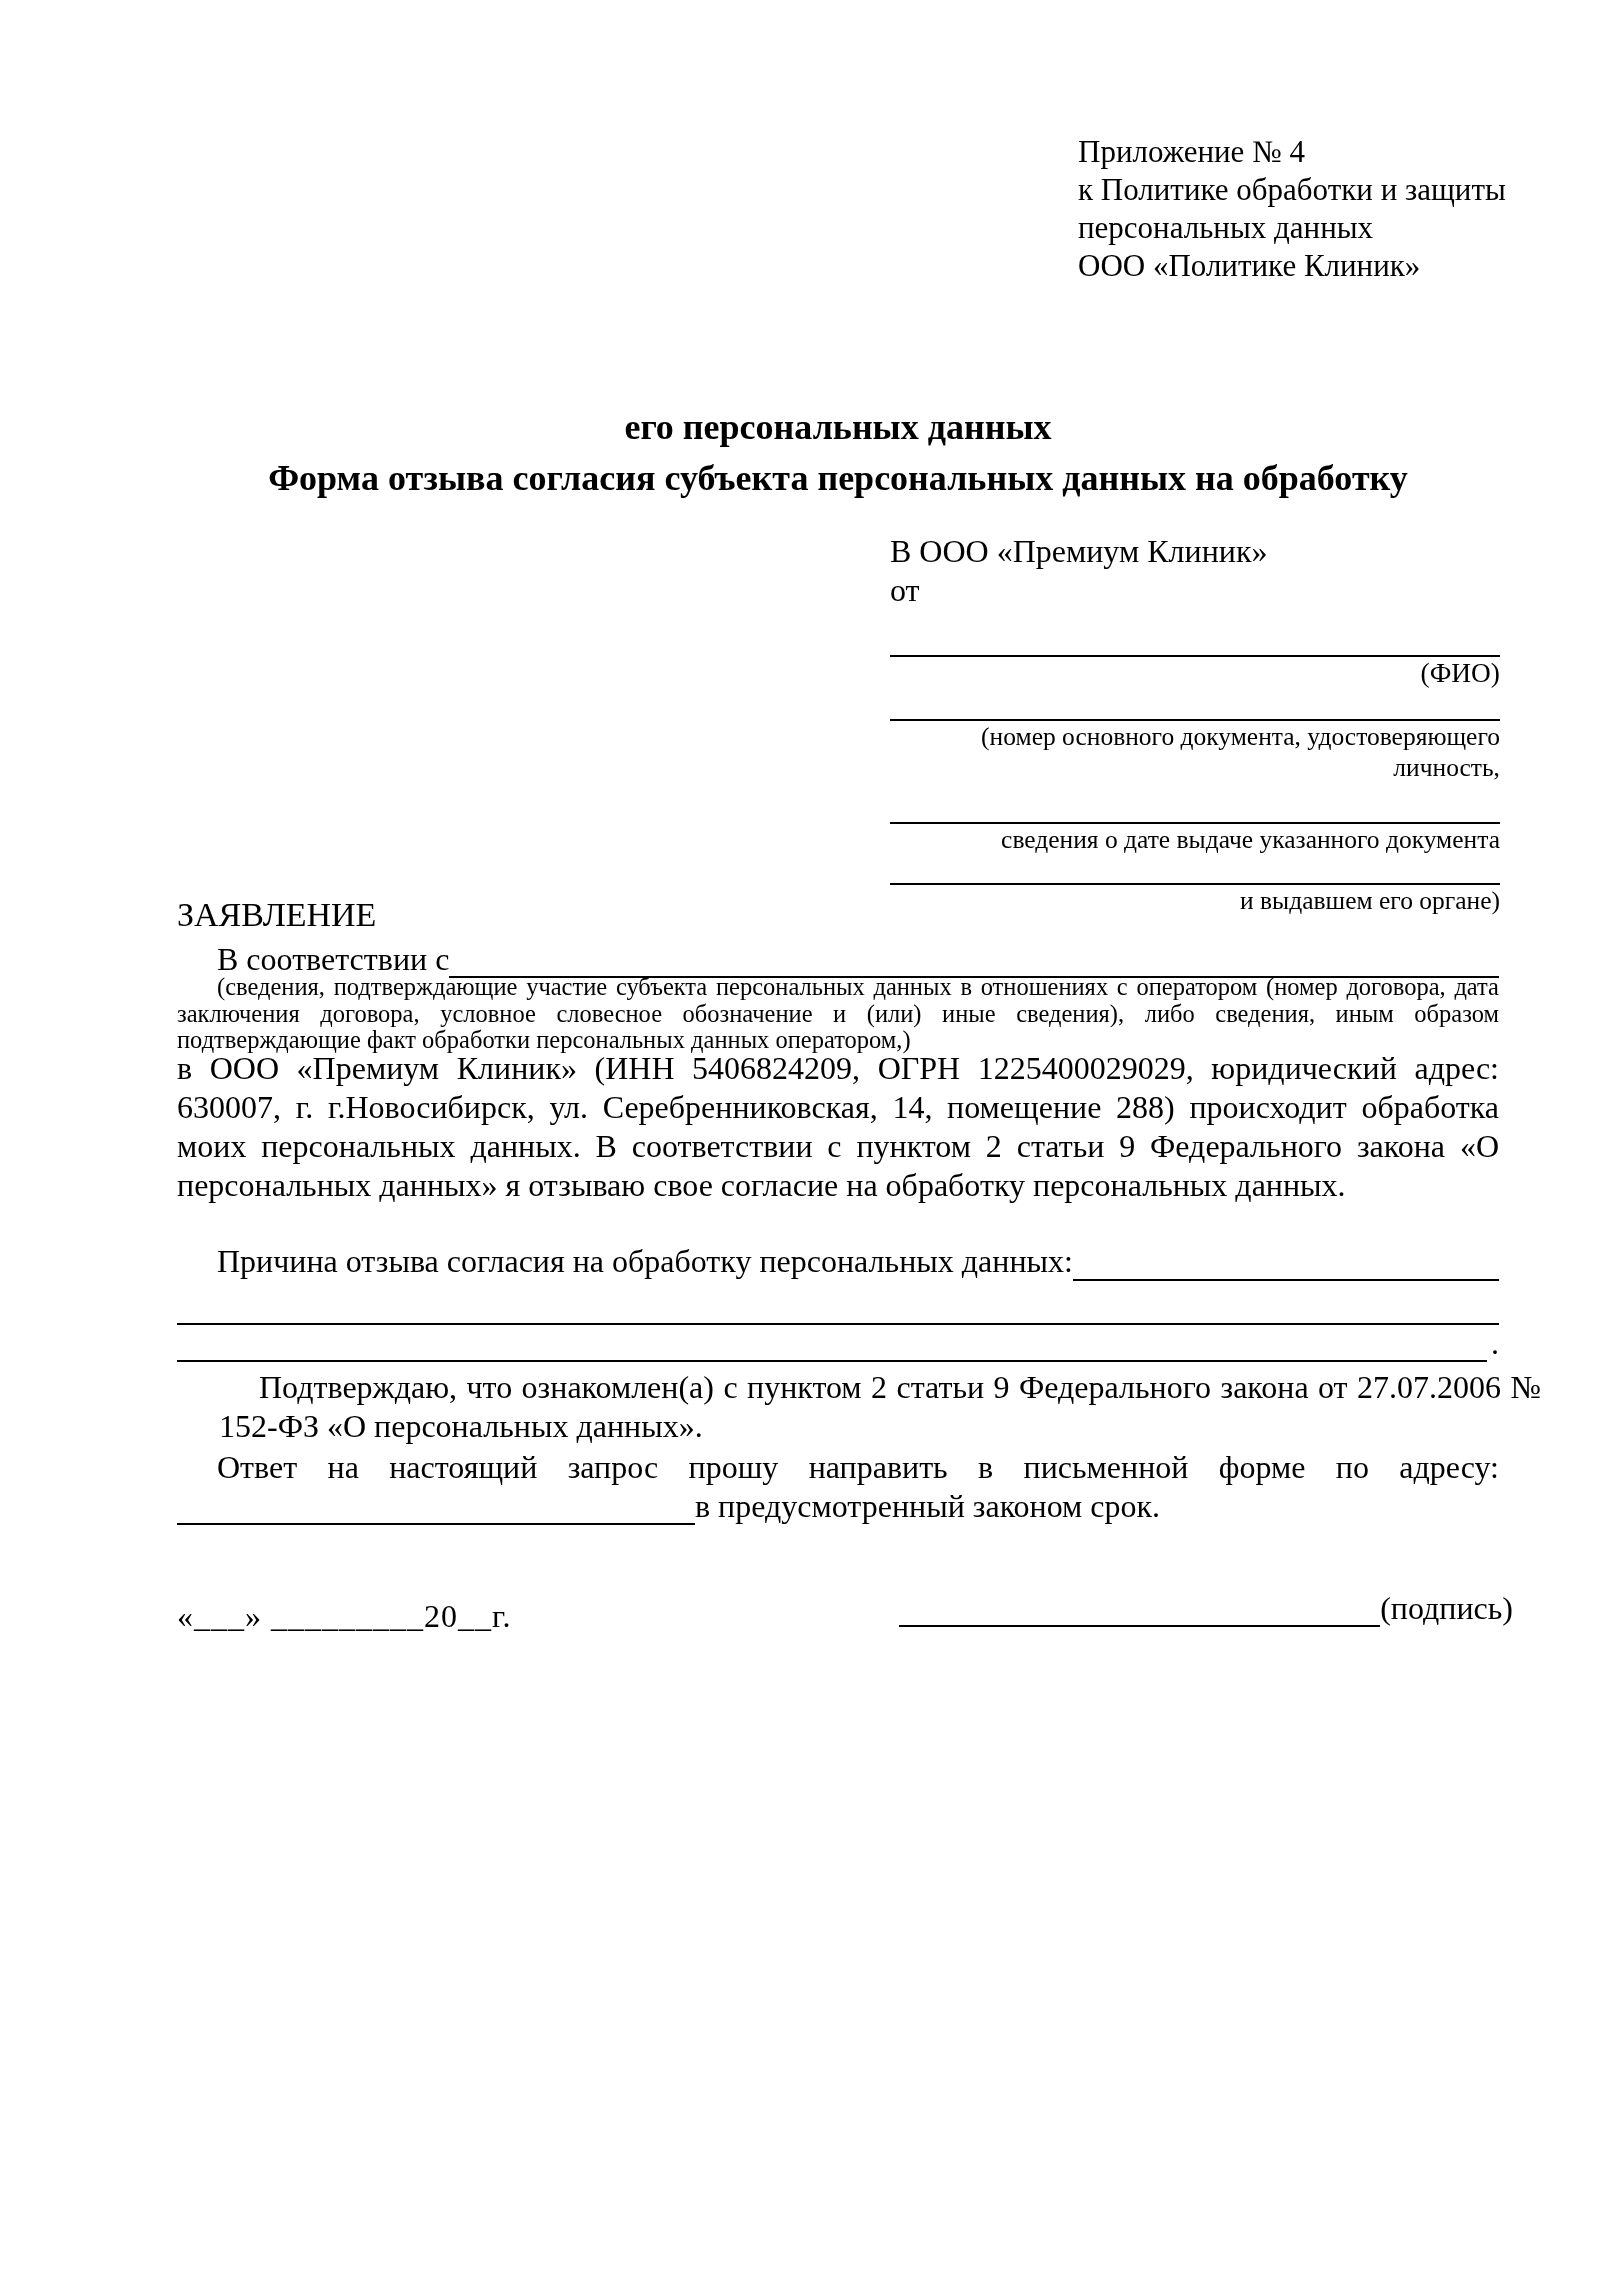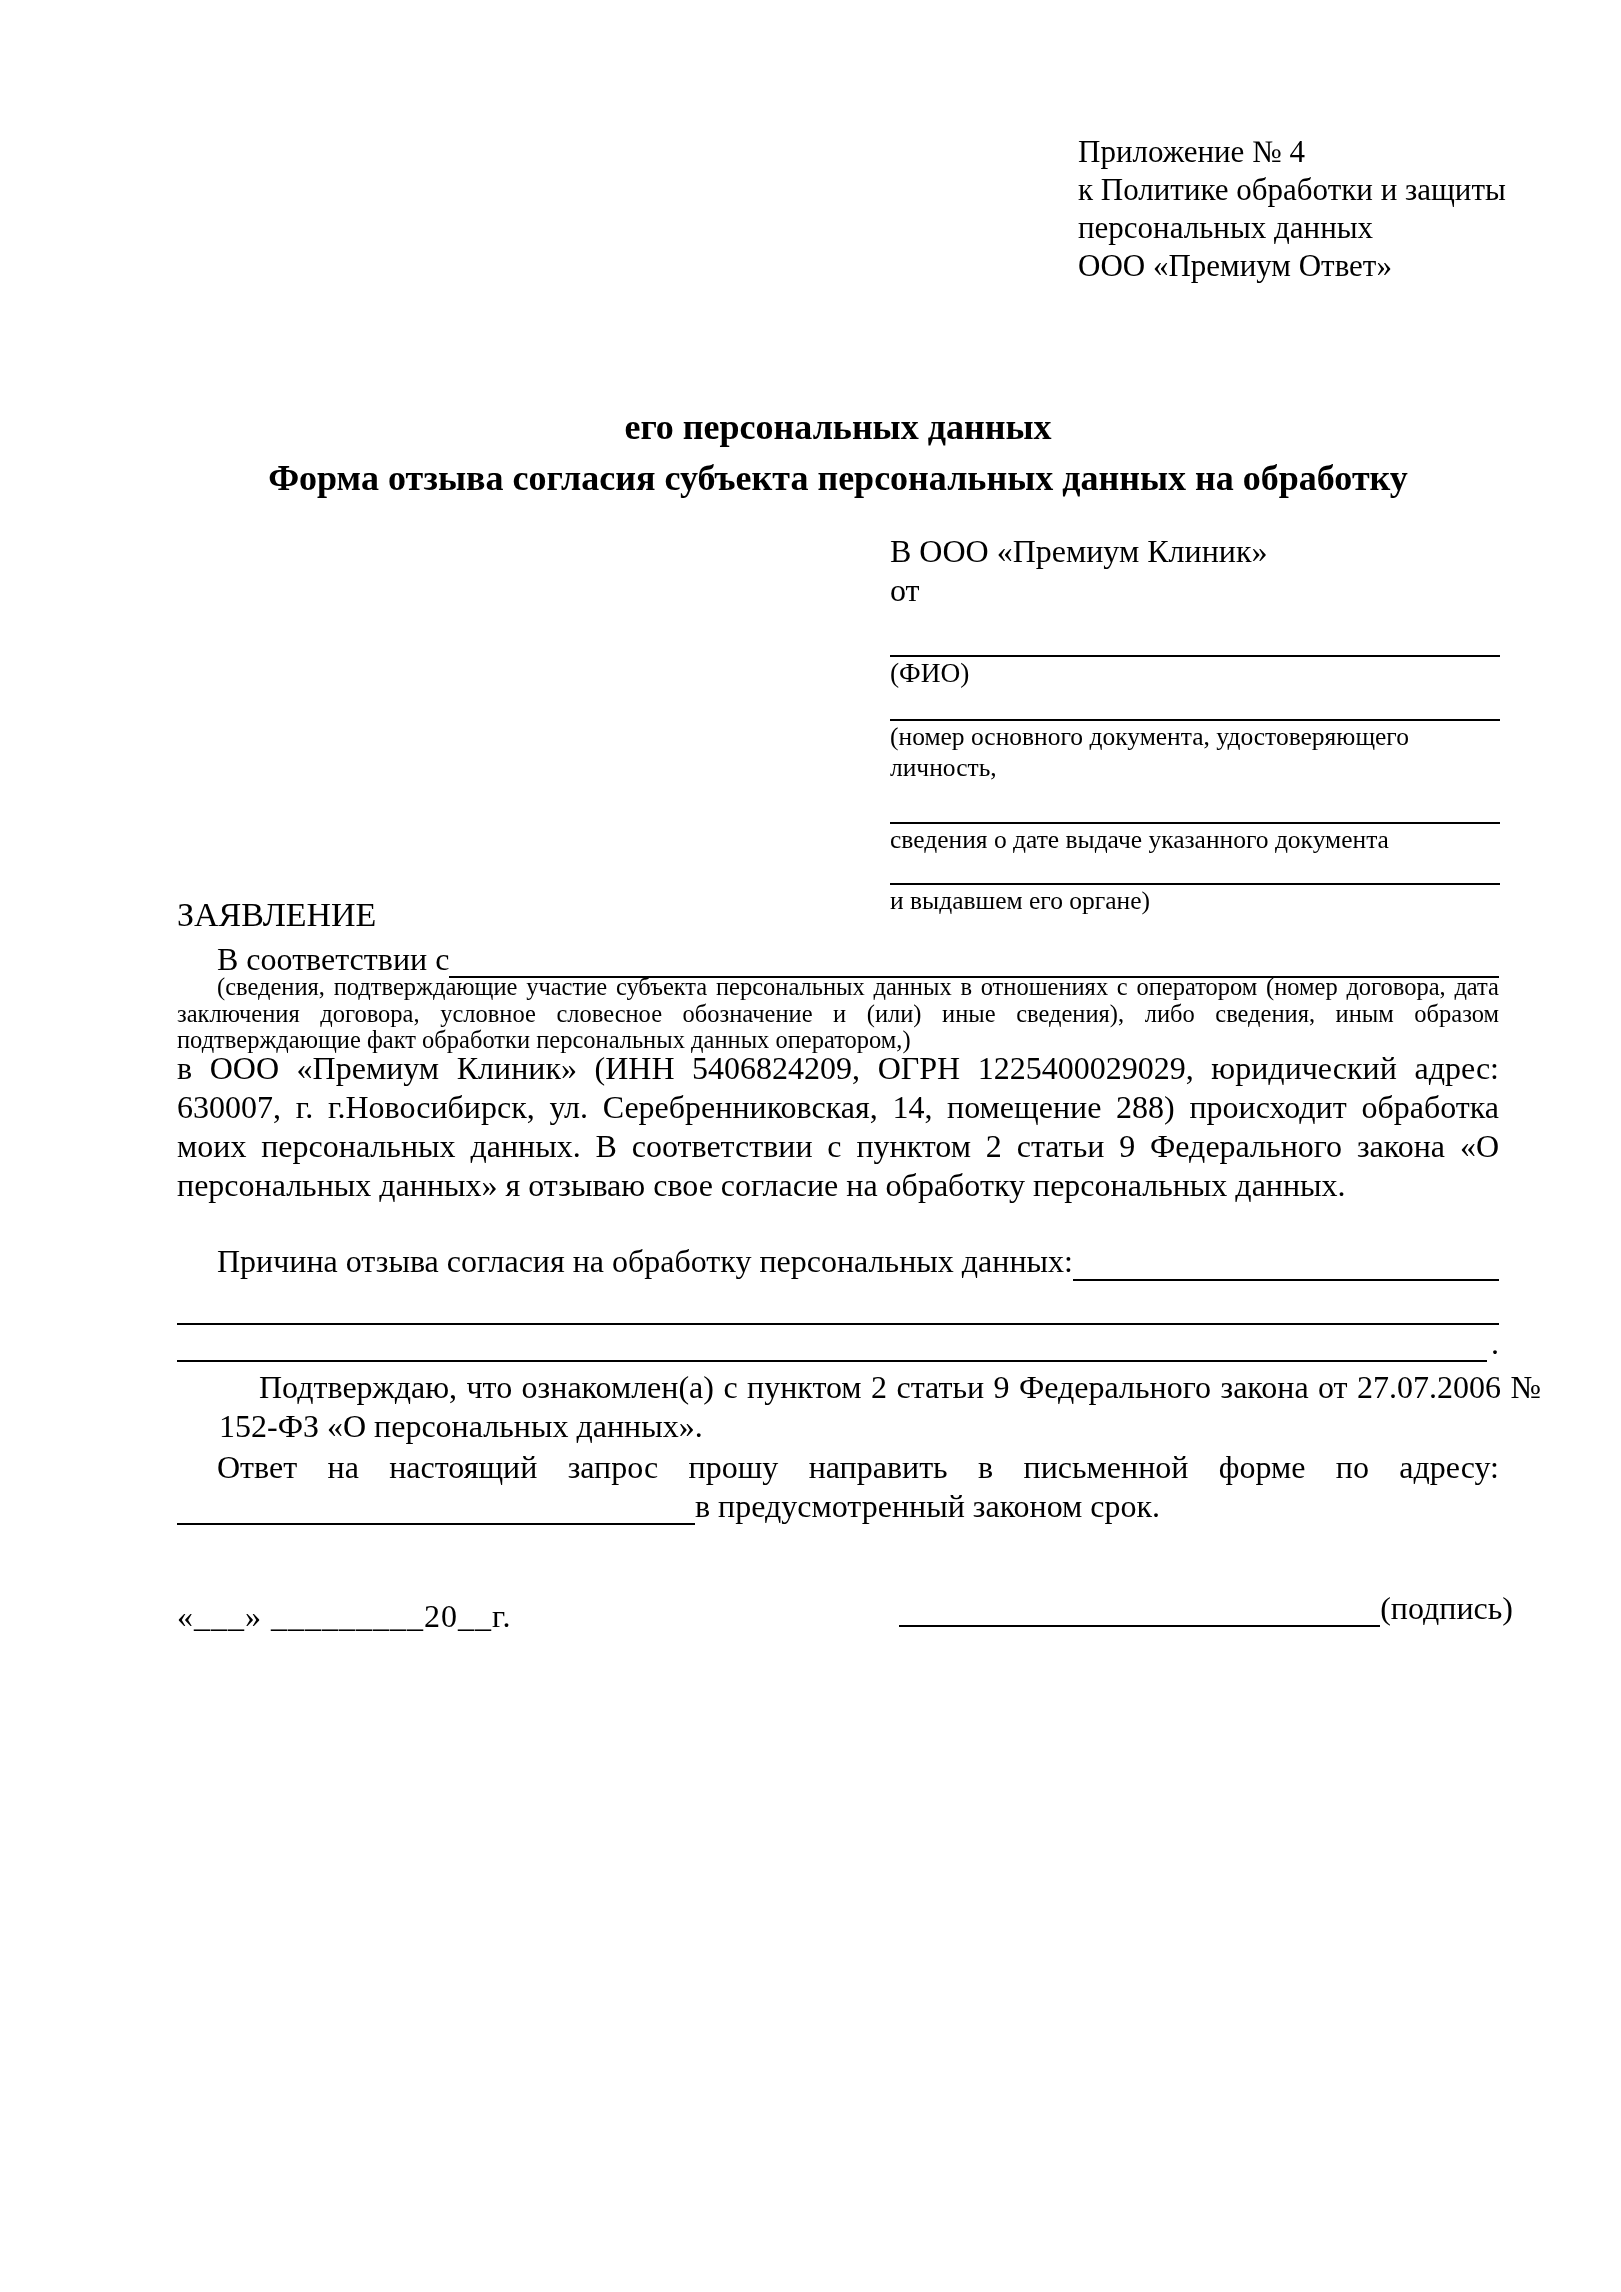--- a/index.html
+++ b/index.html
@@ -21,21 +21,21 @@
   
   .doc-title {
     position:absolute; left:177px; top:402px; width:1322px;
     text-align:center; font-weight:bold; font-size:36px; line-height:51px;
   }
   
   .addr { position:absolute; left:890px; top:532px; width:610px; font-size:32px; line-height:39px; }
   .addr .to-line, .addr .from-line { white-space:nowrap; }
   .blank-line { border-bottom:2.9px solid #000; height:0; }
   .addr .bl1 { margin-top:45px; }
-  .cap { text-align:left; font-size:25.5px; line-height:31px; }
+  .cap { text-align:right; font-size:25.5px; line-height:31px; }
   .cap-fio { font-size:27.4px; line-height:33px; }
   .addr .bl2 { margin-top:29px; }
   .addr .bl3 { margin-top:39px; }
   .addr .bl4 { margin-top:28px; }
   
   .zayavlenie {
     position:absolute; left:177px; top:896px; width:1322px;
     text-align:left; font-size:34px;
   }
   .intro-row {
@@ -95,21 +95,21 @@
 </style>
 </head>
 <body>
 
 <div class="page">
 
   <div class="appendix">
     <div>Приложение № 4</div>
     <div>к Политике обработки и защиты</div>
     <div>персональных данных</div>
-    <div>ООО «Премиум Ответ»</div>
+    <div>ООО «Политике Клиник»</div>
   </div>
 
   <div class="doc-title">
     <div>его персональных данных</div>
     <div>Форма отзыва согласия субъекта персональных данных на обработку</div>
   </div>
 
   <div class="addr">
     <div class="to-line">В ООО «Премиум Клиник»</div>
     <div class="from-line">от</div>

